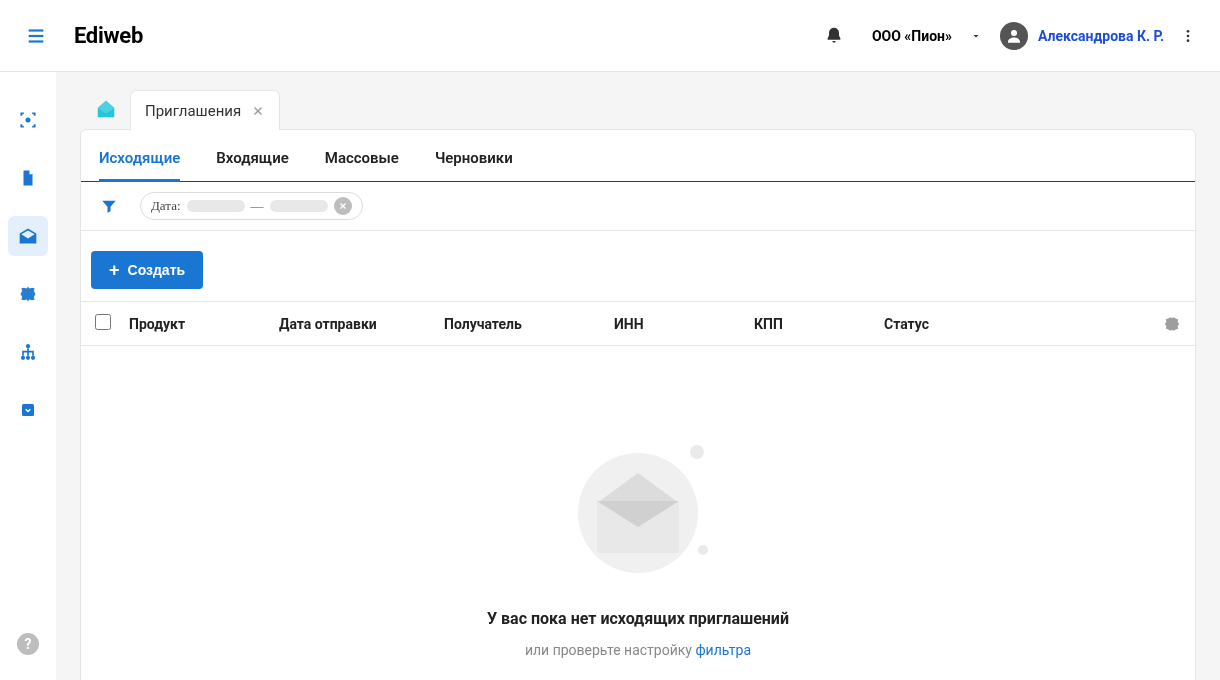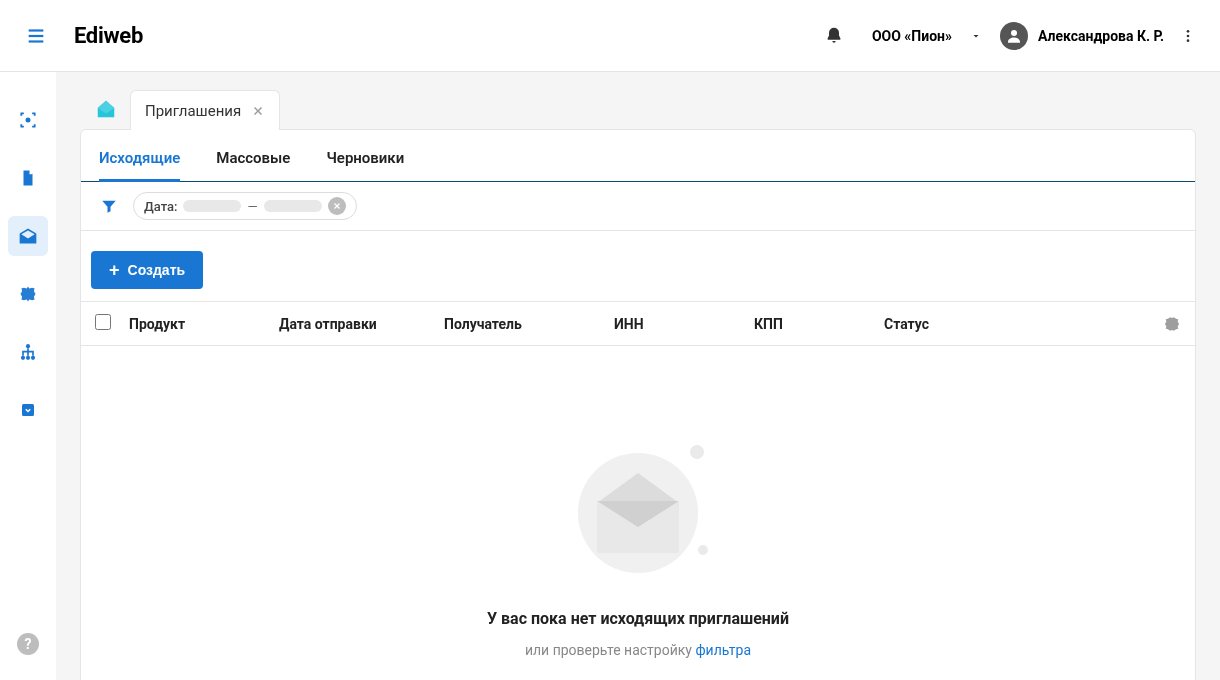--- a/index.html
+++ b/index.html
@@ -5,21 +5,21 @@
     * { margin: 0; padding: 0; box-sizing: border-box; }
     body { font-family: -apple-system, BlinkMacSystemFont, "Segoe UI", Roboto, Arial, sans-serif; background: #f5f5f5; width: 1220px; height: 680px; overflow: hidden; }
     
     
     .header { height: 72px; background: #fff; border-bottom: 1px solid #e5e5e5; display: flex; align-items: center; padding: 0 16px; }
     .menu-btn { width: 40px; height: 40px; display: flex; align-items: center; justify-content: center; cursor: pointer; color: #1976d2; }
     .logo { font-size: 22px; font-weight: 700; color: #000; margin-left: 18px; letter-spacing: -0.3px; }
     .header-spacer { flex: 1; }
     .bell { width: 40px; height: 40px; display: flex; align-items: center; justify-content: center; cursor: pointer; color: #333; }
     .org-select { display: flex; align-items: center; gap: 18px; cursor: pointer; padding: 0 18px; font-weight: 700; font-size: 14px; color: #000; }
-    .user-chip { display: flex; align-items: center; gap: 10px; font-size: 14px; font-weight: 700; color: #000000; }
+    .user-chip { display: flex; align-items: center; gap: 10px; font-size: 14px; font-weight: 700; color: #1d4ed8; }
     .avatar { width: 28px; height: 28px; border-radius: 50%; background: #555; display: flex; align-items: center; justify-content: center; color: #fff; }
     .kebab { width: 32px; height: 40px; display: flex; align-items: center; justify-content: center; cursor: pointer; color: #333; margin-left: 8px; }
     
     
     .layout { display: flex; height: calc(680px - 72px); }
     
     
     .sidebar { width: 56px; background: #fff; display: flex; flex-direction: column; align-items: center; padding-top: 28px; gap: 18px; position: relative; }
     .side-icon { width: 40px; height: 40px; display: flex; align-items: center; justify-content: center; color: #1976d2; border-radius: 6px; cursor: pointer; }
     .side-icon.active { background: #e3f0fb; }
@@ -37,21 +37,21 @@
     .page-tab-label { font-size: 15px; color: #333; }
     .close-x { color: #9e9e9e; cursor: pointer; display: flex; }
     
     
     .inner-tabs { display: flex; align-items: flex-end; gap: 36px; padding: 0 18px; height: 52px; border-bottom: 1px solid #0c4a6e; }
     .inner-tab { font-size: 15px; font-weight: 600; color: #222; padding: 14px 0; cursor: pointer; position: relative; }
     .inner-tab.active { color: #1976d2; }
     .inner-tab.active::after { content: ""; position: absolute; left: 0; right: 0; bottom: -1px; height: 3px; background: #1976d2; }
     
     
-    .filter-row { display: flex; align-items: center; padding: 10px 14px; gap: 10px; position: relative; border-bottom: 1px solid #e5e5e5; }
+    .filter-row { display: flex; align-items: center; padding: 10px 14px; gap: 17px; position: relative; border-bottom: 1px solid #e5e5e5; font-family: Liberation Serif, serif; }
     .funnel { color: #1976d2; display: flex; align-items: center; justify-content: center; width: 28px; height: 28px; }
     .filter-chip { display: flex; align-items: center; gap: 6px; border: 1px solid #dcdcdc; border-radius: 16px; padding: 4px 10px; font-size: 13px; color: #444; }
     .chip-label { font-weight: 500; }
     .chip-pill { display: inline-block; width: 58px; height: 12px; background: #e8e8e8; border-radius: 8px; }
     .chip-sep { color: #666; }
     .chip-clear { width: 18px; height: 18px; border-radius: 50%; background: #bdbdbd; color: #fff; display: flex; align-items: center; justify-content: center; cursor: pointer; }
     .adv-filter { position: absolute; left: 50%; transform: translateX(-50%); bottom: -13px; background: #fff; border: 1px solid #e5e5e5; border-radius: 14px; padding: 4px 14px; font-size: 11px; letter-spacing: 1.1px; color: #9e9e9e; font-weight: 700; display: flex; align-items: center; gap: 8px; cursor: pointer; }
     .sort-arrows { display: flex; flex-direction: column; line-height: 6px; color: #9e9e9e; }
     
     
@@ -188,20 +188,21 @@
               <line x1="18" y1="6" x2="6" y2="18"></line>
             </svg>
         </span>
       </div>
     </div>
 
     <div class="card">
 
       <div class="inner-tabs">
         <div class="inner-tab active">Исходящие</div>
+        <div class="inner-tab">Входящие</div>
         <div class="inner-tab">Массовые</div>
         <div class="inner-tab">Черновики</div>
       </div>
 
       <div class="filter-row">
         <div class="funnel">
           <svg width="18" height="18" viewBox="0 0 24 24" fill="#1976d2">
               <path d="M3 5h18l-7 8v6l-4 2v-8L3 5z"></path>
             </svg>
         </div>

